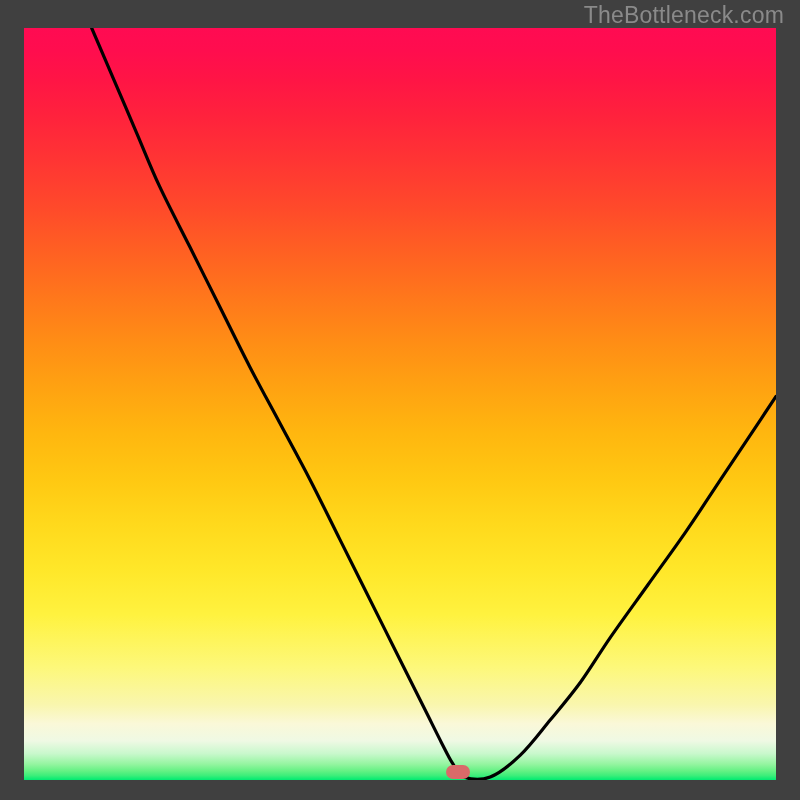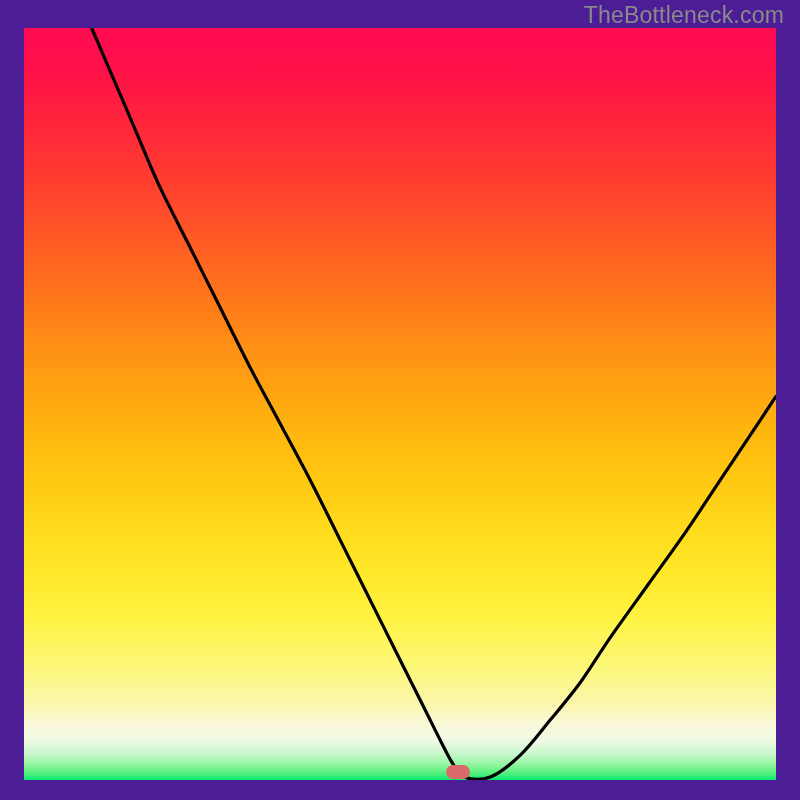--- a/index.html
+++ b/index.html
@@ -8,21 +8,21 @@
     width: 800px;
     height: 800px;
     background: #000;
     overflow: hidden;
     font-family: Arial, Helvetica, sans-serif;
   }
   .frame {
     position: relative;
     width: 800px;
     height: 800px;
-    background: #4c1d95;
+    background: #404040;
   }
   .watermark {
     position: absolute;
     top: 2px;
     right: 16px;
     font-size: 23px;
     font-weight: 500;
     color: #8a8a8a;
     letter-spacing: 0.2px;
     z-index: 5;

